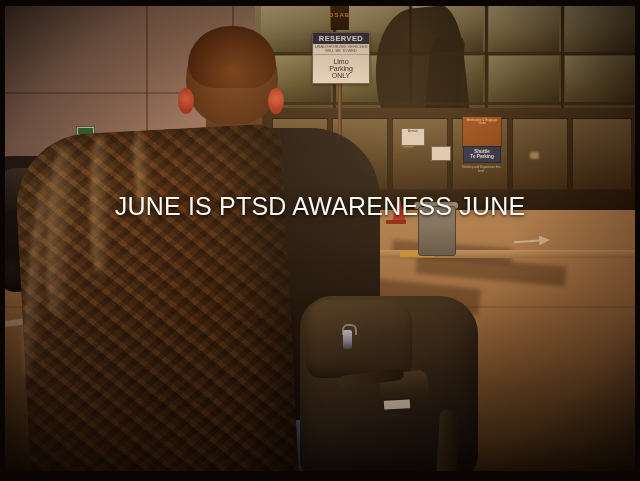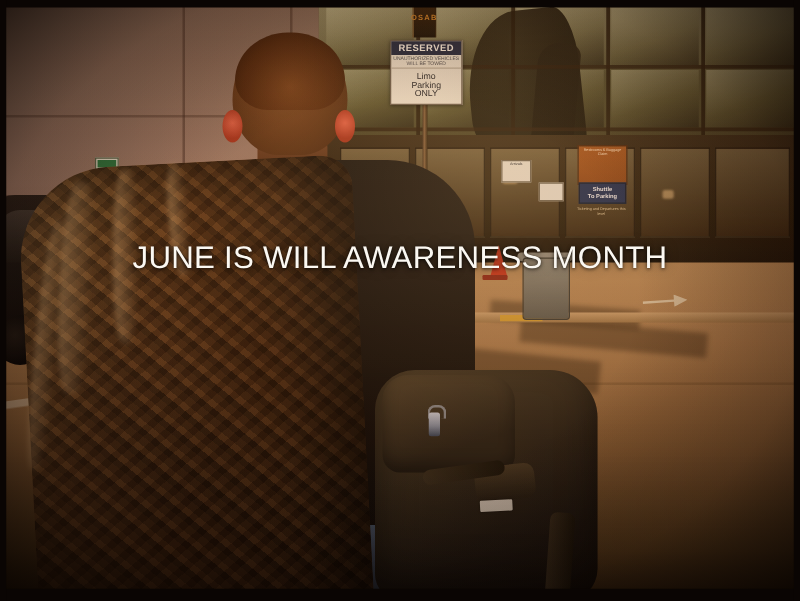--- a/index.html
+++ b/index.html
@@ -452,15 +452,15 @@
   <div class="white-label"></div>
 
   <div class="warmgrade"></div>
   <div class="warmgrade2"></div>
   <div class="vignette"></div>
   <div class="frame-top"></div>
   <div class="frame-bottom"></div>
   <div class="frame-left"></div>
   <div class="frame-right"></div>
 
-  <div id="overlay-text">JUNE IS WILL AWARENESS MONTH</div>
+  <div id="overlay-text">JUNE IS PTSD AWARENESS JUNE</div>
 
 </div>
 
 </body></html>

